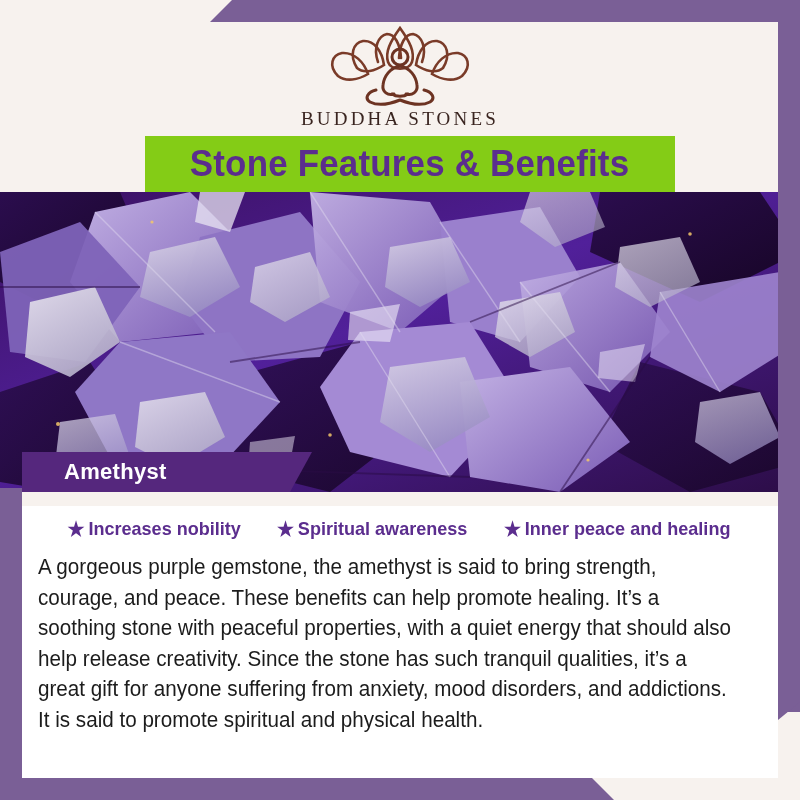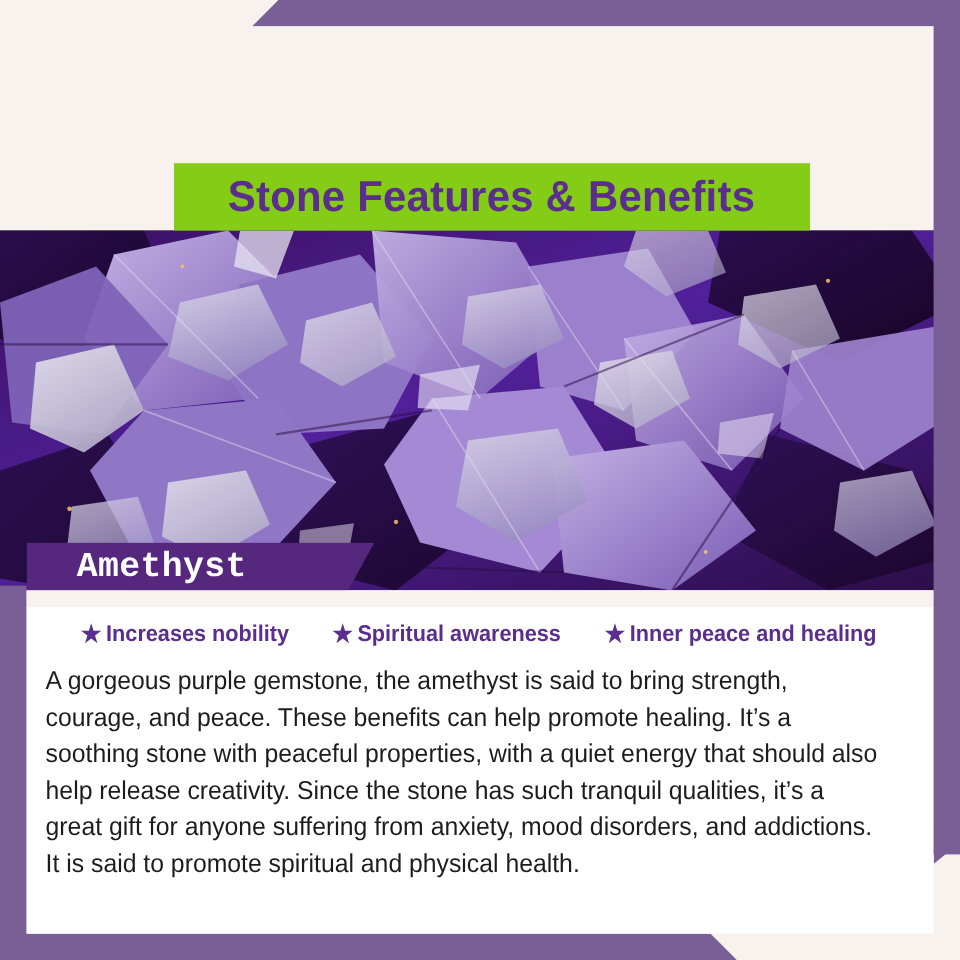--- a/index.html
+++ b/index.html
@@ -147,23 +147,23 @@
     width: 290px;
     background: #55277d;
     clip-path: polygon(0 0, 290px 0, 268px 40px, 0 40px);
     z-index: 5;
     display: flex;
     align-items: center;
   }
   .name-text {
     margin-left: 42px;
     color: #ffffff;
-    font-family: Liberation Mono, monospace;
+    font-family: Liberation Sans, sans-serif;
     font-weight: bold;
-    font-size: 29px;
+    font-size: 22px;
     letter-spacing: 0.3px;
   }
 
   
   .content {
     position: absolute;
     top: 492px;
     left: 22px;
     width: 756px;
     height: 286px;
@@ -294,20 +294,51 @@
       <g fill="#f3c76a" opacity="0.85">
         <circle cx="58" cy="232" r="2"></circle>
         <circle cx="330" cy="243" r="1.8"></circle>
         <circle cx="690" cy="42" r="1.8"></circle>
         <circle cx="152" cy="30" r="1.6"></circle>
         <circle cx="588" cy="268" r="1.6"></circle>
       </g>
     </svg>
   </div>
 
+  <div class="header">
+    <div class="logo-wrap">
+      <svg class="logo-mark" viewBox="0 0 160 84">
+        <g fill="none" stroke="#7a3b28" stroke-width="2.6" stroke-linecap="round">
+
+          <path d="M18,54 C8,44 12,33 22,31 C34,30 44,40 48,52 C38,58 26,60 18,54 Z"></path>
+          <path d="M142,54 C152,44 148,33 138,31 C126,30 116,40 112,52 C122,58 134,60 142,54 Z"></path>
+
+          <path d="M37,46 C29,33 33,21 43,19 C54,18 62,29 64,43 C55,49 44,52 37,46 Z"></path>
+          <path d="M123,46 C131,33 127,21 117,19 C106,18 98,29 96,43 C105,49 116,52 123,46 Z"></path>
+
+          <path d="M58,40 C53,26 58,14 67,12 C75,12 80,22 81,36"></path>
+          <path d="M102,40 C107,26 102,14 93,12 C85,12 80,22 79,36"></path>
+
+          <path d="M80,6 C90,20 95,30 92,40 C89,49 71,49 68,40 C65,30 70,20 80,6 Z"></path>
+        </g>
+        <g fill="none" stroke="#6d3322" stroke-width="3" stroke-linecap="round" stroke-linejoin="round">
+
+          <circle cx="80" cy="35" r="8"></circle>
+
+          <path d="M80,44 C70,46 64,54 63,63 C62,70 68,74 74,72"></path>
+          <path d="M80,44 C90,46 96,54 97,63 C98,70 92,74 86,72"></path>
+
+          <path d="M56,68 C48,70 44,76 50,80 C58,84 70,82 80,78 C90,82 102,84 110,80 C116,76 112,70 104,68"></path>
+
+          <path d="M72,72 C76,75 84,75 88,72"></path>
+        </g>
+      </svg>
+      <div class="logo-text">BUDDHA STONES</div>
+    </div>
+  </div>
 
   <div class="title-panel">
     <div class="title-text">Stone Features &amp; Benefits</div>
   </div>
 
   <div class="name-banner">
     <span class="name-text">Amethyst</span>
   </div>
 
   <div class="content">

